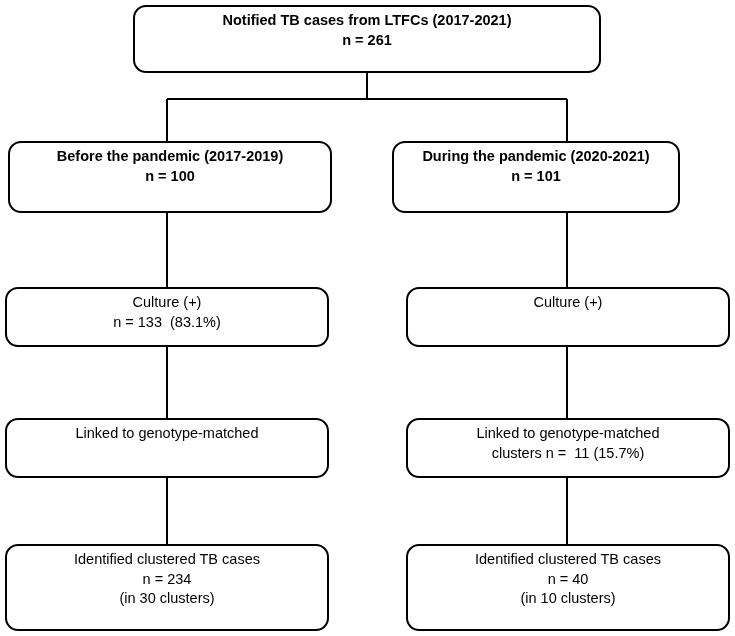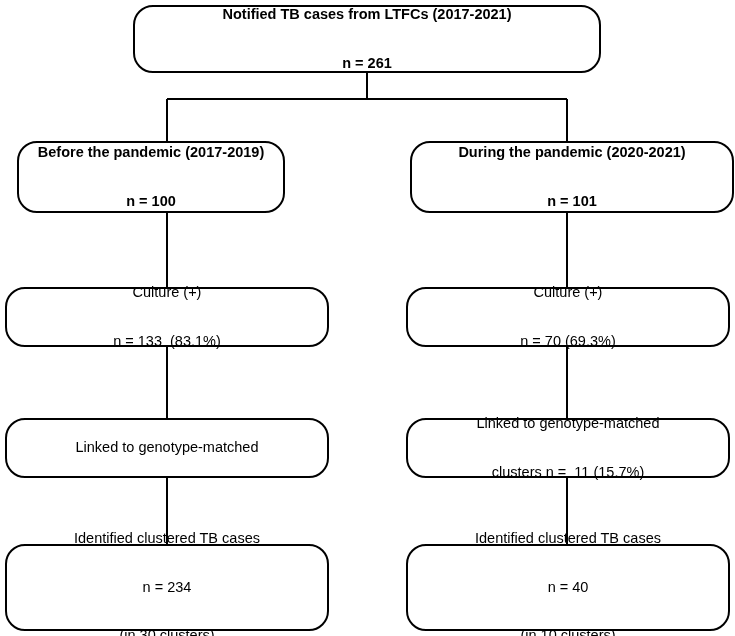--- a/index.html
+++ b/index.html
@@ -14,32 +14,30 @@
     position: relative;
     width: 735px;
     height: 636px;
     background: #ffffff;
     overflow: hidden;
   }
   .box {
     position: absolute;
     box-sizing: border-box;
     border: 2px solid #000000;
-    border-radius: 20px;
+    border-radius: 13px;
     background: #ffffff;
     display: flex;
     flex-direction: column;
     align-items: center;
-    justify-content: center;
     text-align: center;
     color: #000000;
     font-size: 14.5px;
     line-height: 1.35;
     padding: 4px 6px;
-    gap: 29px;
   }
   .box .line {
     display: block;
     white-space: pre;
   }
   .bold .line {
     font-weight: bold;
   }
   svg.arrows {
     position: absolute;
@@ -69,38 +67,37 @@
     <line x1="567" y1="213" x2="567" y2="287" stroke="#000000" stroke-width="2"></line>
     <line x1="567" y1="347" x2="567" y2="418" stroke="#000000" stroke-width="2"></line>
     <line x1="567" y1="478" x2="567" y2="544" stroke="#000000" stroke-width="2"></line>
   </svg>
 
   <div class="box bold" style="left:133px; top:5px; width:468px; height:68px;">
     <span class="line">Notified TB cases from LTFCs (2017-2021)</span>
     <span class="line">n = 261</span>
   </div>
 
-  <div class="box bold" style="left:17px; top:141px; width:268px; height:72px;">
+  <div class="box bold" style="left:8px; top:141px; width:324px; height:72px;">
     <span class="line">Before the pandemic (2017-2019)</span>
     <span class="line">n = 100</span>
   </div>
 
-  <div class="box bold" style="left:410px; top:141px; width:324px; height:72px;">
+  <div class="box bold" style="left:392px; top:141px; width:288px; height:72px;">
     <span class="line">During the pandemic (2020-2021)</span>
     <span class="line">n = 101</span>
   </div>
 
   <div class="box" style="left:5px; top:287px; width:324px; height:60px;">
     <span class="line">Culture (+)</span>
     <span class="line">n = 133  (83.1%)</span>
   </div>
 
   <div class="box" style="left:406px; top:287px; width:324px; height:60px;">
     <span class="line">Culture (+)</span>
-    <span class="line">n = 70 (69.3%)</span>
   </div>
 
   <div class="box" style="left:5px; top:418px; width:324px; height:60px;">
     <span class="line">Linked to genotype-matched</span>
   </div>
 
   <div class="box" style="left:406px; top:418px; width:324px; height:60px;">
     <span class="line">Linked to genotype-matched</span>
     <span class="line">clusters n =  11 (15.7%)</span>
   </div>

